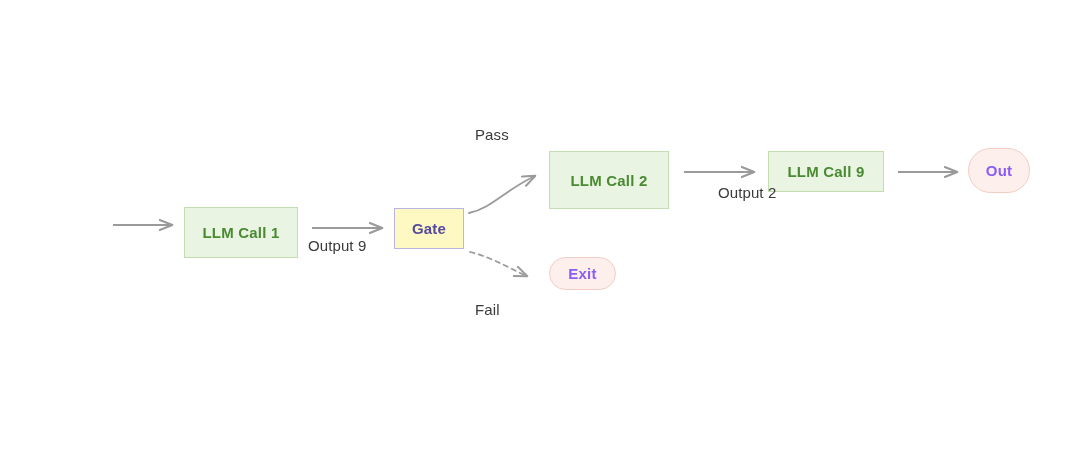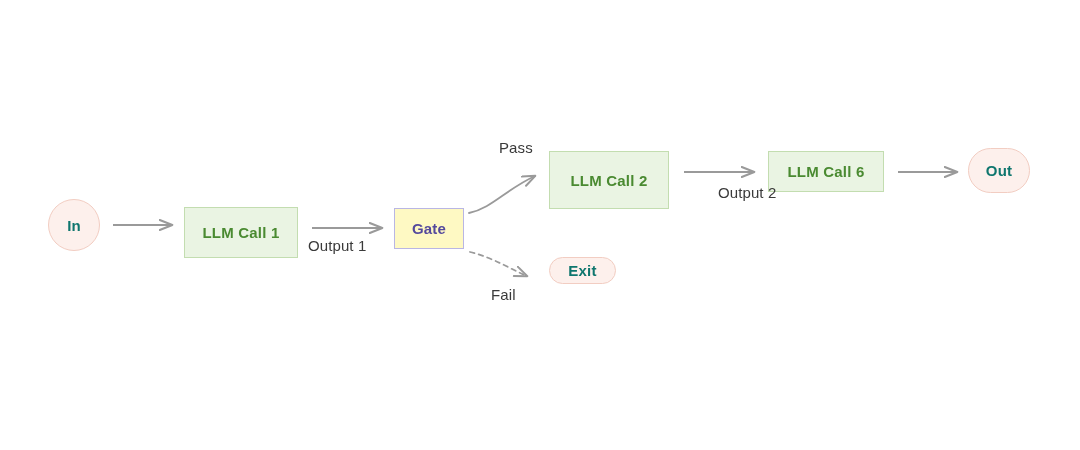--- a/index.html
+++ b/index.html
@@ -45,21 +45,21 @@
     color: #4a8a31;
   }
   .node-gate {
     background: #fef9c3;
     border: 1px solid #b9b6e4;
     color: #54499c;
   }
   .node-terminal {
     background: #fdf0ec;
     border: 1px solid #f2cdc2;
-    color: #0f766e;
+    color: #8b5cf6;
   }
   .node-circle {
     border-radius: 50%;
   }
   .node-pill {
     border-radius: 24px;
   }
   .edge-label {
     position: absolute;
     font-size: 15px;
@@ -88,49 +88,46 @@
 
     <path d="M469,213 C492,208 505,190 535,176" fill="none" stroke="#9a9a9a" stroke-width="1.8" stroke-linecap="round" marker-end="url(#arrowhead)"></path>
 
     <path d="M470,252 C494,258 508,268 527,276" fill="none" stroke="#9a9a9a" stroke-width="1.8" stroke-dasharray="4.5 4.5" stroke-linecap="round" marker-end="url(#arrowhead)"></path>
 
     <line x1="684" y1="172" x2="754" y2="172" stroke="#9a9a9a" stroke-width="1.8" marker-end="url(#arrowhead)"></line>
 
     <line x1="898" y1="172" x2="957" y2="172" stroke="#9a9a9a" stroke-width="1.8" marker-end="url(#arrowhead)"></line>
   </svg>
 
-  <div class="node node-terminal node-circle" style="left:48px; top:199px; width:52px; height:52px;">
-    <span>In</span>
-  </div>
 
   <div class="node node-process" style="left:184px; top:207px; width:114px; height:51px;">
     <span>LLM Call 1</span>
   </div>
 
   <div class="node node-gate" style="left:394px; top:208px; width:70px; height:41px;">
     <span>Gate</span>
   </div>
 
   <div class="node node-process" style="left:549px; top:151px; width:120px; height:58px;">
     <span>LLM Call 2</span>
   </div>
 
   <div class="node node-process" style="left:768px; top:151px; width:116px; height:41px;">
-    <span>LLM Call 6</span>
+    <span>LLM Call 9</span>
   </div>
 
   <div class="node node-terminal node-pill" style="left:968px; top:148px; width:62px; height:45px;">
     <span>Out</span>
   </div>
 
-  <div class="node node-terminal node-pill" style="left:549px; top:257px; width:67px; height:27px;text-align:right;">
+  <div class="node node-terminal node-pill" style="left:549px; top:257px; width:67px; height:33px;text-align:right;">
     <span>Exit</span>
   </div>
 
-  <div class="edge-label" style="left:308px; top:237px;">Output 1</div>
+  <div class="edge-label" style="left:308px; top:237px;">Output 9</div>
 
-  <div class="edge-label" style="left:475px; top:139px;margin-left:24px;">Pass</div>
+  <div class="edge-label" style="left:475px; top:126px;">Pass</div>
 
-  <div class="edge-label" style="left:475px; top:286px;margin-left:16px;">Fail</div>
+  <div class="edge-label" style="left:475px; top:301px;">Fail</div>
 
   <div class="edge-label" style="left:678px; top:184px;margin-left:40px;">Output 2</div>
 
 </div>
 
 </body></html>

